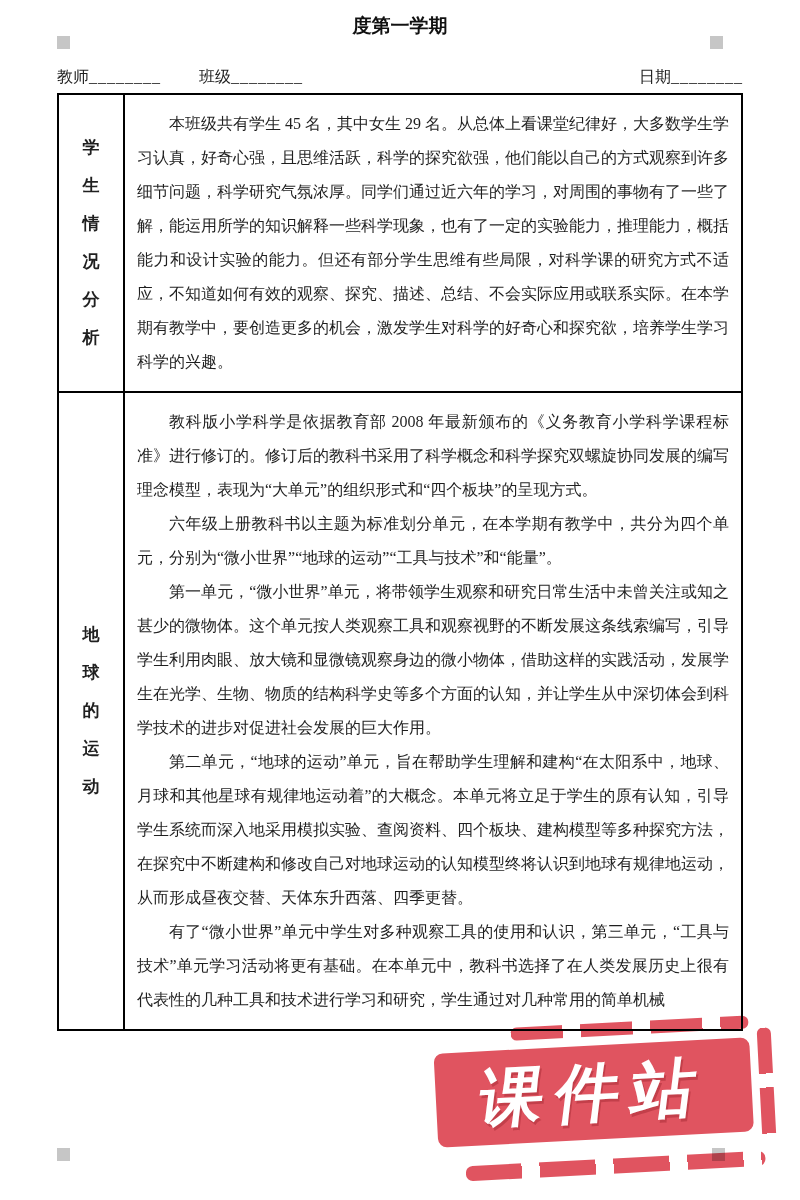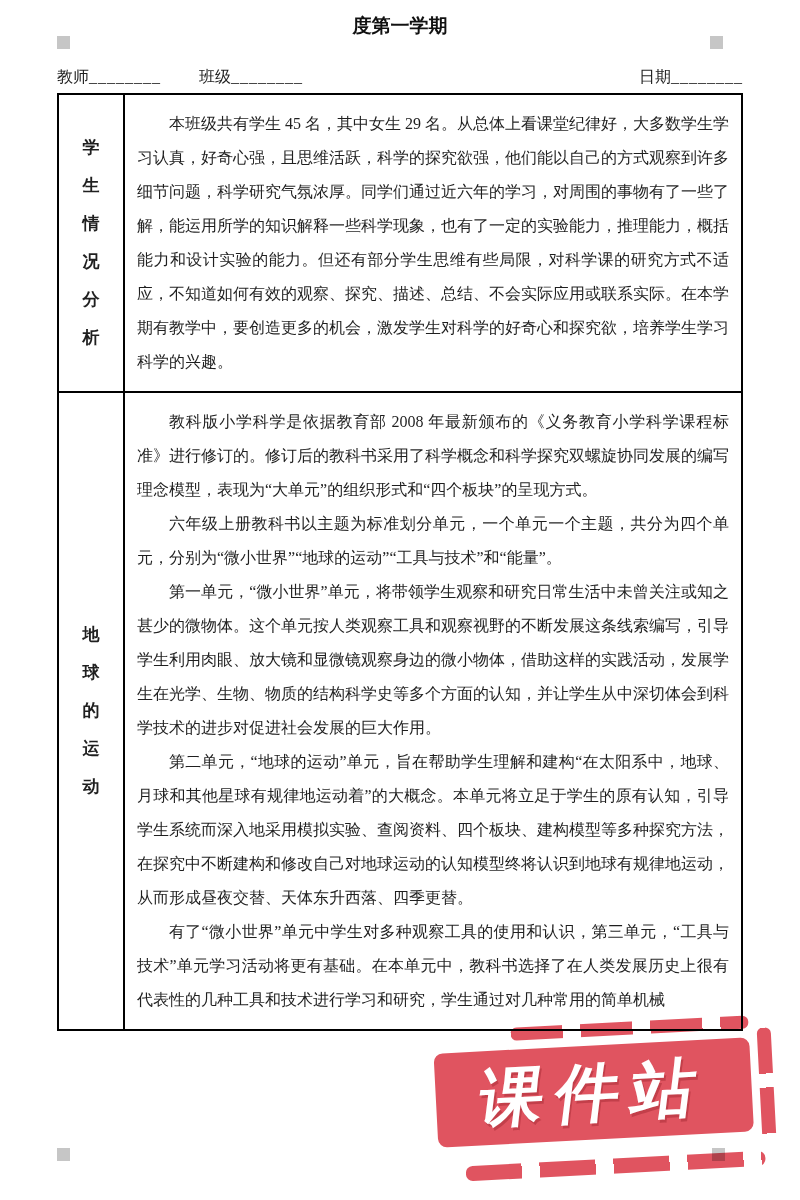--- a/index.html
+++ b/index.html
@@ -125,21 +125,21 @@
       <td class="body-cell">
         <p>本班级共有学生 45 名，其中女生 29 名。从总体上看课堂纪律好，大多数学生学习认真，好奇心强，且思维活跃，科学的探究欲强，他们能以自己的方式观察到许多细节问题，科学研究气氛浓厚。同学们通过近六年的学习，对周围的事物有了一些了解，能运用所学的知识解释一些科学现象，也有了一定的实验能力，推理能力，概括能力和设计实验的能力。但还有部分学生思维有些局限，对科学课的研究方式不适应，不知道如何有效的观察、探究、描述、总结、不会实际应用或联系实际。在本学期有教学中，要创造更多的机会，激发学生对科学的好奇心和探究欲，培养学生学习科学的兴趣。</p>
       </td>
     </tr>
     <tr class="row-2">
       <td class="hdr-cell">
         <div class="hdr-stack">地球的运动</div>
       </td>
       <td class="body-cell">
         <p>教科版小学科学是依据教育部 2008 年最新颁布的《义务教育小学科学课程标准》进行修订的。修订后的教科书采用了科学概念和科学探究双螺旋协同发展的编写理念模型，表现为“大单元”的组织形式和“四个板块”的呈现方式。</p>
-        <p>六年级上册教科书以主题为标准划分单元，一个单元一个主题，共分为四个单元，分别为“微小世界”“地球的运动”“工具与技术”和“能量”。</p>
+        <p>六年级上册教科书以主题为标准划分单元，在本学期有教学中，共分为四个单元，分别为“微小世界”“地球的运动”“工具与技术”和“能量”。</p>
         <p>第一单元，“微小世界”单元，将带领学生观察和研究日常生活中未曾关注或知之甚少的微物体。这个单元按人类观察工具和观察视野的不断发展这条线索编写，引导学生利用肉眼、放大镜和显微镜观察身边的微小物体，借助这样的实践活动，发展学生在光学、生物、物质的结构科学史等多个方面的认知，并让学生从中深切体会到科学技术的进步对促进社会发展的巨大作用。</p>
         <p>第二单元，“地球的运动”单元，旨在帮助学生理解和建构“在太阳系中，地球、月球和其他星球有规律地运动着”的大概念。本单元将立足于学生的原有认知，引导学生系统而深入地采用模拟实验、查阅资料、四个板块、建构模型等多种探究方法，在探究中不断建构和修改自己对地球运动的认知模型终将认识到地球有规律地运动，从而形成昼夜交替、天体东升西落、四季更替。</p>
         <p>有了“微小世界”单元中学生对多种观察工具的使用和认识，第三单元，“工具与技术”单元学习活动将更有基础。在本单元中，教科书选择了在人类发展历史上很有代表性的几种工具和技术进行学习和研究，学生通过对几种常用的简单机械</p>
       </td>
     </tr>
   </tbody>
     </table>
 
 </div>
 

